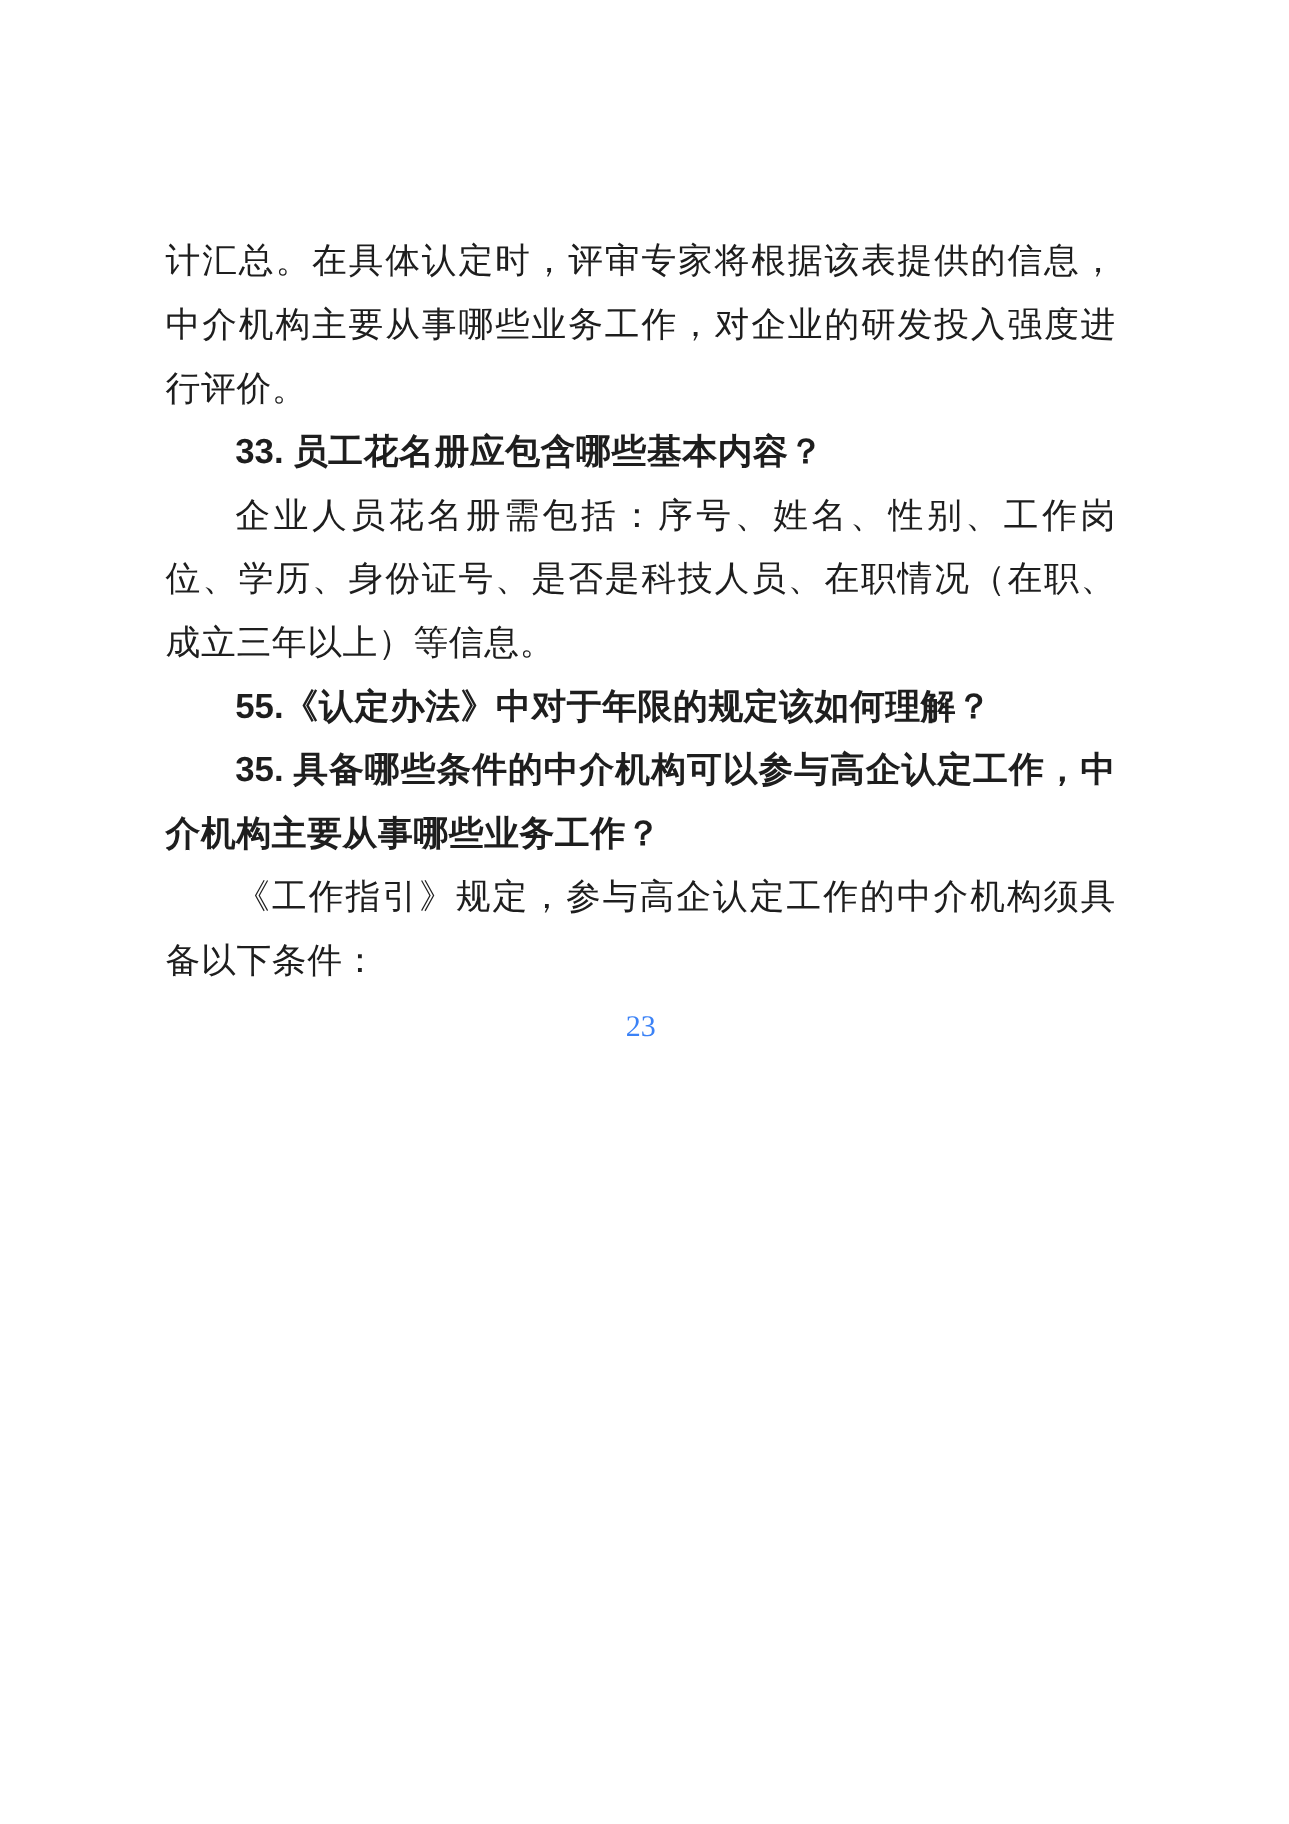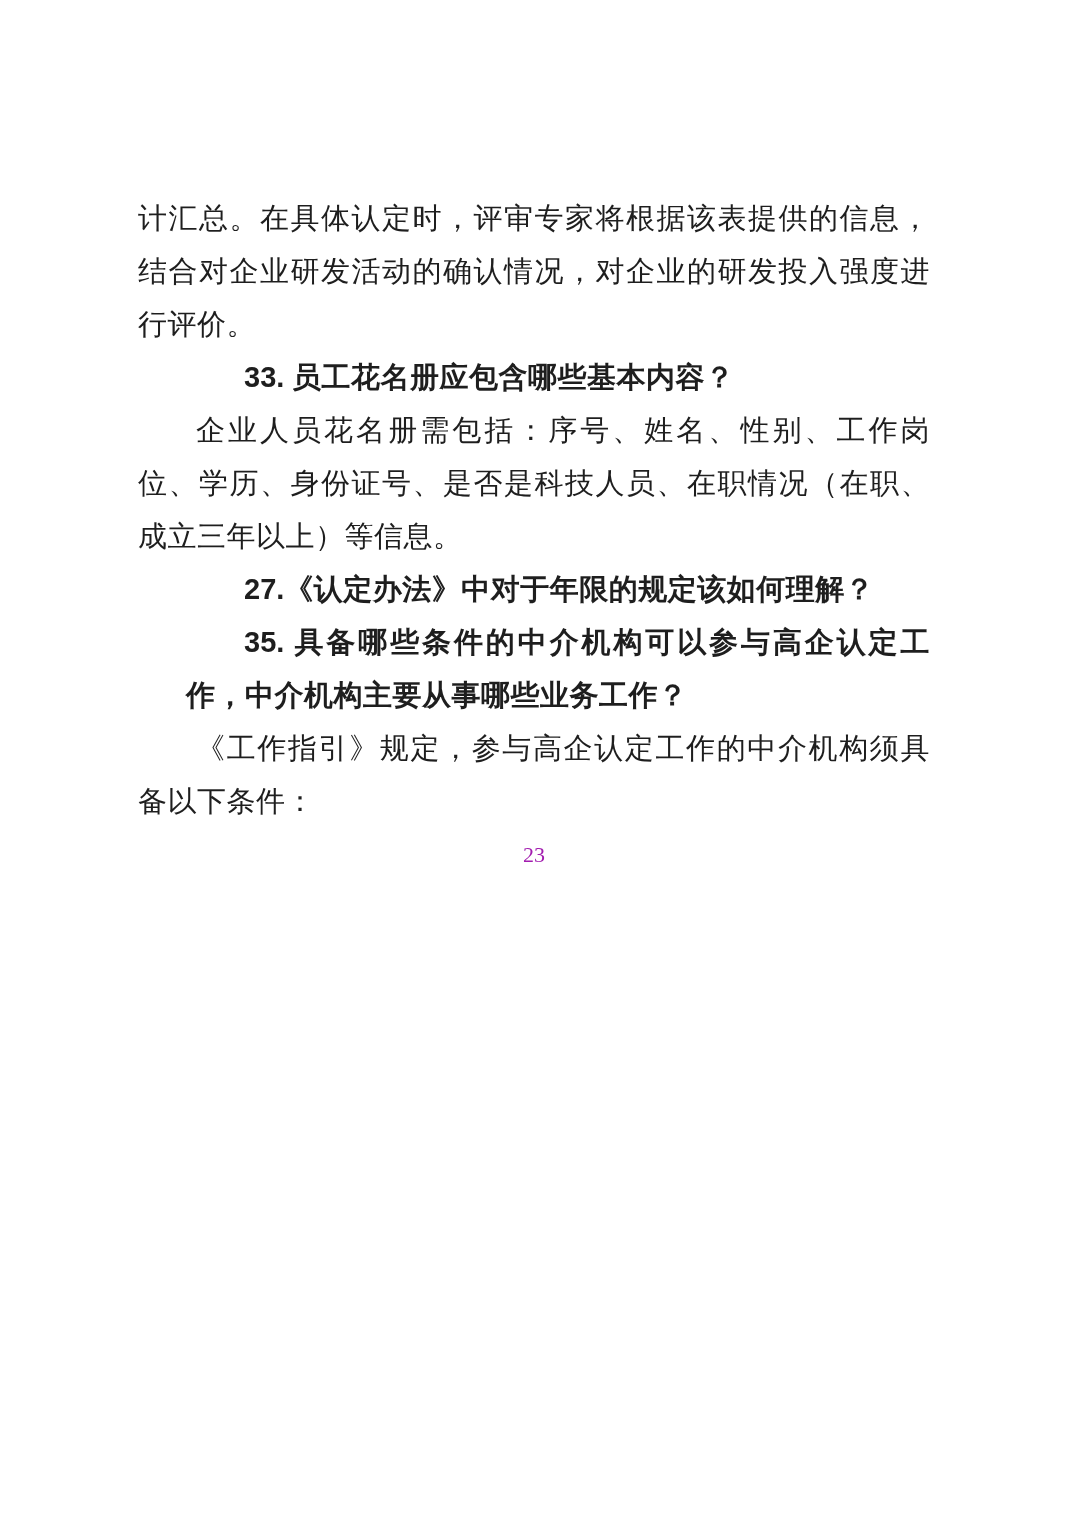--- a/index.html
+++ b/index.html
@@ -29,44 +29,43 @@
     text-align: justify;
     text-justify: inter-character;
     letter-spacing: 0.5px;
     word-break: break-all;
   }
   .para.flush {
     text-indent: 0;
   }
   .para.heading {
     font-weight: bold;
-    margin-left: 48px;
   }
   .latin {
     font-family: "Liberation Sans", "DejaVu Sans", sans-serif;
     letter-spacing: 0;
   }
   .footer {
     margin-top: 14px;
     text-align: center;
   }
   .page-num {
-    font-size: 22px;
+    font-size: 25px;
     font-family: "Liberation Serif", "DejaVu Serif", serif;
-    color: #a21caf;
+    color: #3b82f6;
   }
 </style>
 </head>
 <body>
 
 <div class="page">
   <main class="content">
-    <p class="para flush">计汇总。在具体认定时，评审专家将根据该表提供的信息，结合对企业研发活动的确认情况，对企业的研发投入强度进行评价。</p>
+    <p class="para flush">计汇总。在具体认定时，评审专家将根据该表提供的信息，中介机构主要从事哪些业务工作，对企业的研发投入强度进行评价。</p>
     <p class="para heading"><span class="latin">33.</span> 员工花名册应包含哪些基本内容？</p>
     <p class="para">企业人员花名册需包括：序号、姓名、性别、工作岗位、学历、身份证号、是否是科技人员、在职情况（在职、成立三年以上）等信息。</p>
-    <p class="para heading"><span class="latin">27.</span>《认定办法》中对于年限的规定该如何理解？</p>
+    <p class="para heading"><span class="latin">55.</span>《认定办法》中对于年限的规定该如何理解？</p>
     <p class="para heading"><span class="latin">35.</span> 具备哪些条件的中介机构可以参与高企认定工作，中介机构主要从事哪些业务工作？</p>
     <p class="para">《工作指引》规定，参与高企认定工作的中介机构须具备以下条件：</p>
   </main>
   <footer class="footer">
     <span class="page-num">23</span>
   </footer>
 </div>
 
 </body></html>

